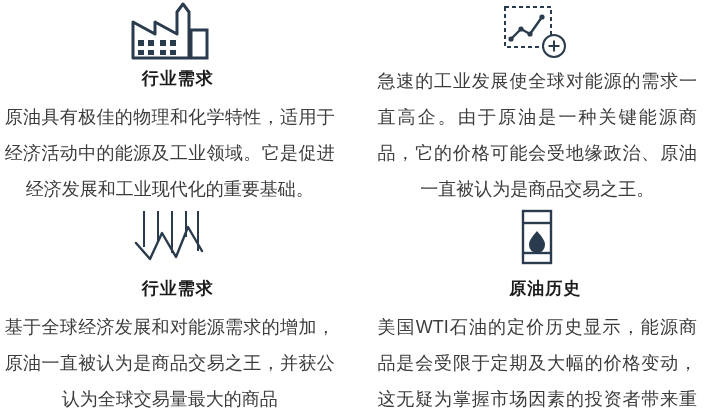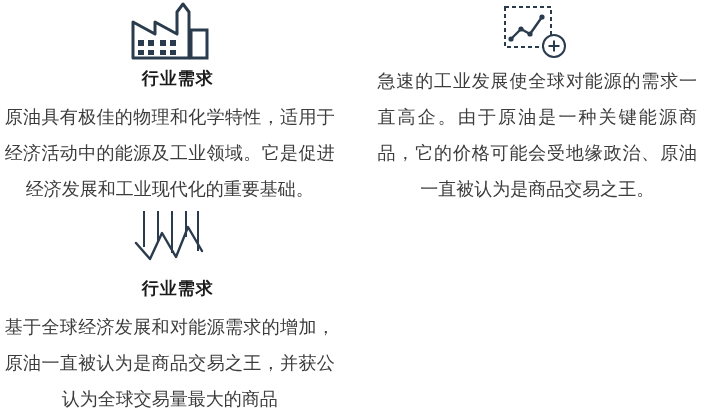--- a/index.html
+++ b/index.html
@@ -123,14 +123,26 @@
         <line x1="40" y1="4" x2="40" y2="46"></line>
         <line x1="54" y1="4" x2="54" y2="30"></line>
         <line x1="66" y1="4" x2="66" y2="44"></line>
         <polyline points="4,36 18,52 30,26 44,50 56,20 70,44" fill="none" stroke-width="2.4" stroke-linejoin="round" stroke-linecap="round"></polyline>
       </svg>
     </div>
     <div class="card-title">行业需求</div>
     <div class="card-body">基于全球经济发展和对能源需求的增加，原油一直被认为是商品交易之王，并获公认为全球交易量最大的商品</div>
   </div>
 
+  <div class="cell cell-right cell-row2 cell-r2">
+    <div class="icon-wrap">
+      <svg width="52" height="66" viewBox="0 0 52 66" fill="none" stroke="#2a3b4d" stroke-width="2.4">
+        <rect x="12" y="4" width="28" height="52" fill="none"></rect>
+        <line x1="12" y1="16" x2="40" y2="16"></line>
+        <line x1="12" y1="46" x2="40" y2="46"></line>
+        <path d="M26 24 C20 31 18 34 18 38 a8 8 0 0 0 16 0 c0-4-2-7-8-14 Z" fill="#2a3b4d" stroke="none"></path>
+      </svg>
+    </div>
+    <div class="card-title">原油历史</div>
+    <div class="card-body">美国WTI石油的定价历史显示，能源商品是会受限于定期及大幅的价格变动，这无疑为掌握市场因素的投资者带来重大的投资机遇。</div>
+  </div>
 
 </div>
 
 </body></html>

